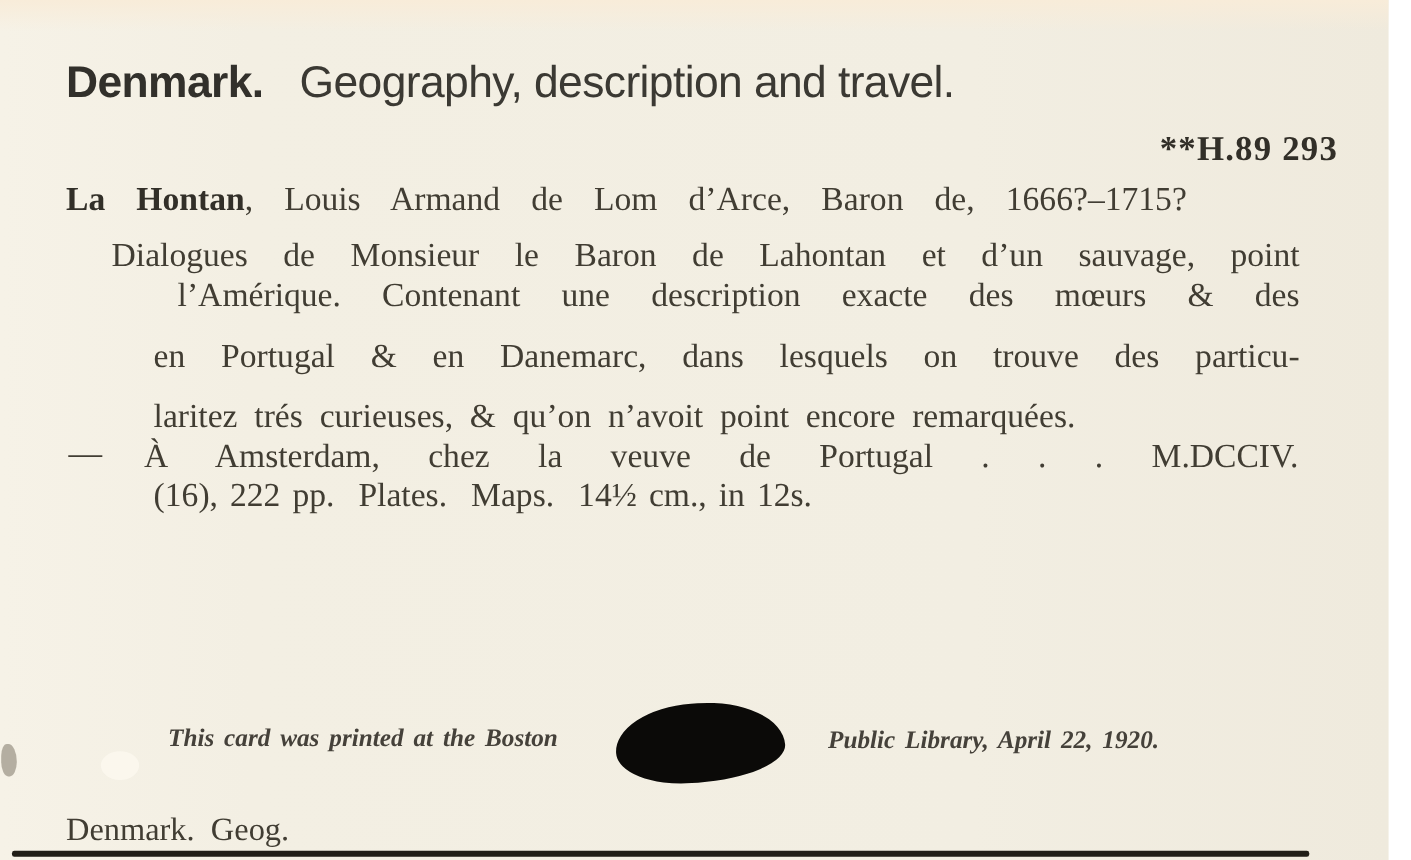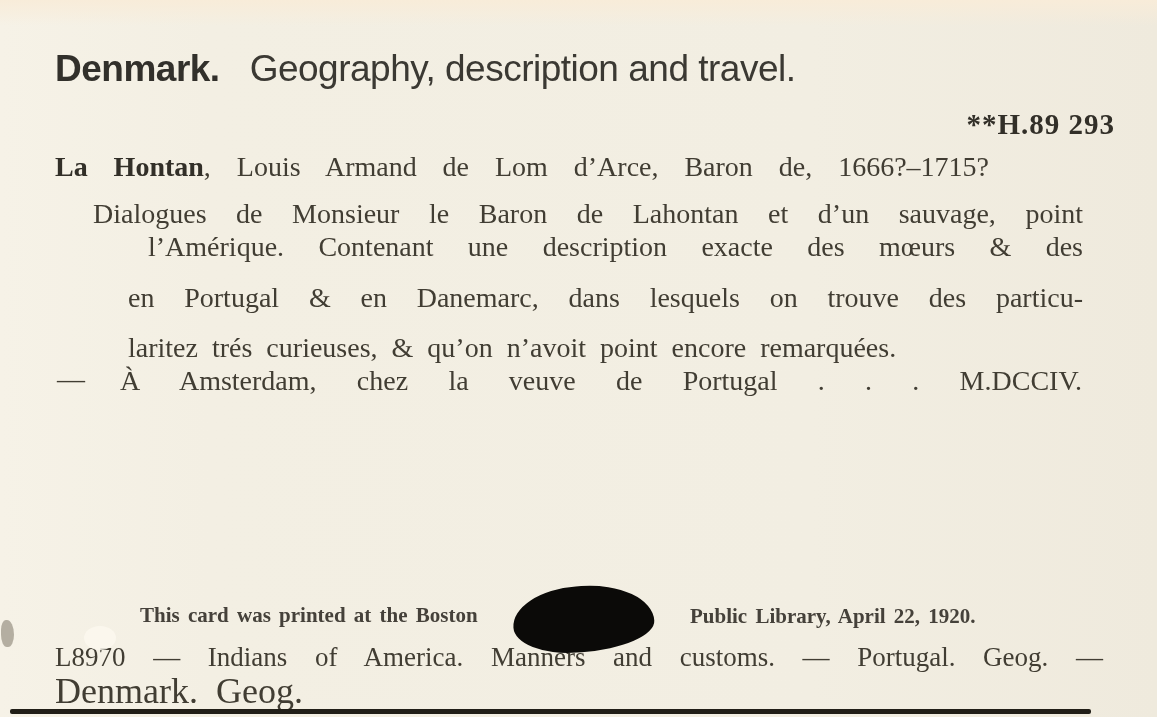--- a/index.html
+++ b/index.html
@@ -74,31 +74,32 @@
   .t4 { left: 128px; top: 331px; word-spacing: 7px; }
 
   .imprint-dash { left: 57px; top: 362px; }
   .imprint-place { left: 120px; right: 75px; top: 364px; }
   .collation { left: 128px; top: 397px; word-spacing: 3px; }
 
   
   .note {
     position: absolute;
     font-size: 21px;
+    font-style: italic;
     font-weight: 700;
     color: #45413a;
     white-space: nowrap;
     word-spacing: 3px;
   }
   .note-left  { left: 140px; top: 603px; }
   .note-right { left: 690px; top: 604px; }
 
   
   .tracing1 { left: 55px; right: 54px; top: 640px; font-size: 27px; }
-  .tracing2 { left: 55px; top: 674px; font-size: 36px; }
+  .tracing2 { left: 55px; top: 674px; font-size: 27px; }
 
   
   .ink-blot {
     position: absolute;
     left: 513px;
     top: 586px;
     width: 141px;
     height: 66px;
     background: #0b0a08;
     border-radius: 48% 52% 55% 45% / 58% 62% 42% 46%;
@@ -152,25 +153,25 @@
     <span class="author">La Hontan</span><span>, Louis Armand de Lom d’Arce, Baron de, 1666?–1715?</span>
   </div>
 
   <div class="line just t0">Dialogues de Monsieur le Baron de Lahontan et d’un sauvage, point</div>
   <div class="line just t1">l’Amérique. Contenant une description exacte des mœurs &amp; des</div>
   <div class="line just t3">en Portugal &amp; en Danemarc, dans lesquels on trouve des particu-</div>
   <div class="line t4">laritez trés curieuses, &amp; qu’on n’avoit point encore remarquées.</div>
 
   <div class="line imprint-dash">—</div>
   <div class="line just imprint-place">À Amsterdam, chez la veuve de Portugal . . . M.DCCIV.</div>
+  <div class="line prewrap collation">(16), 222 pp.  Plates.  Maps.  14½ cm., in 12s.</div>
 
   <div class="note note-left">This card was printed at the Boston</div>
   <div class="note note-right">Public Library, April 22, 1920.</div>
 
-  <div class="line just tracing1">L8970 — Indians of America. Manners and customs. — Portugal. Geog. —</div>
   <div class="line prewrap tracing2">Denmark.  Geog.</div>
 
   <div class="ink-blot"></div>
 
   <div class="edge-smudge"></div>
   <div class="eraser-patch"></div>
   <div class="bottom-edge"></div>
 
 </div>
 

